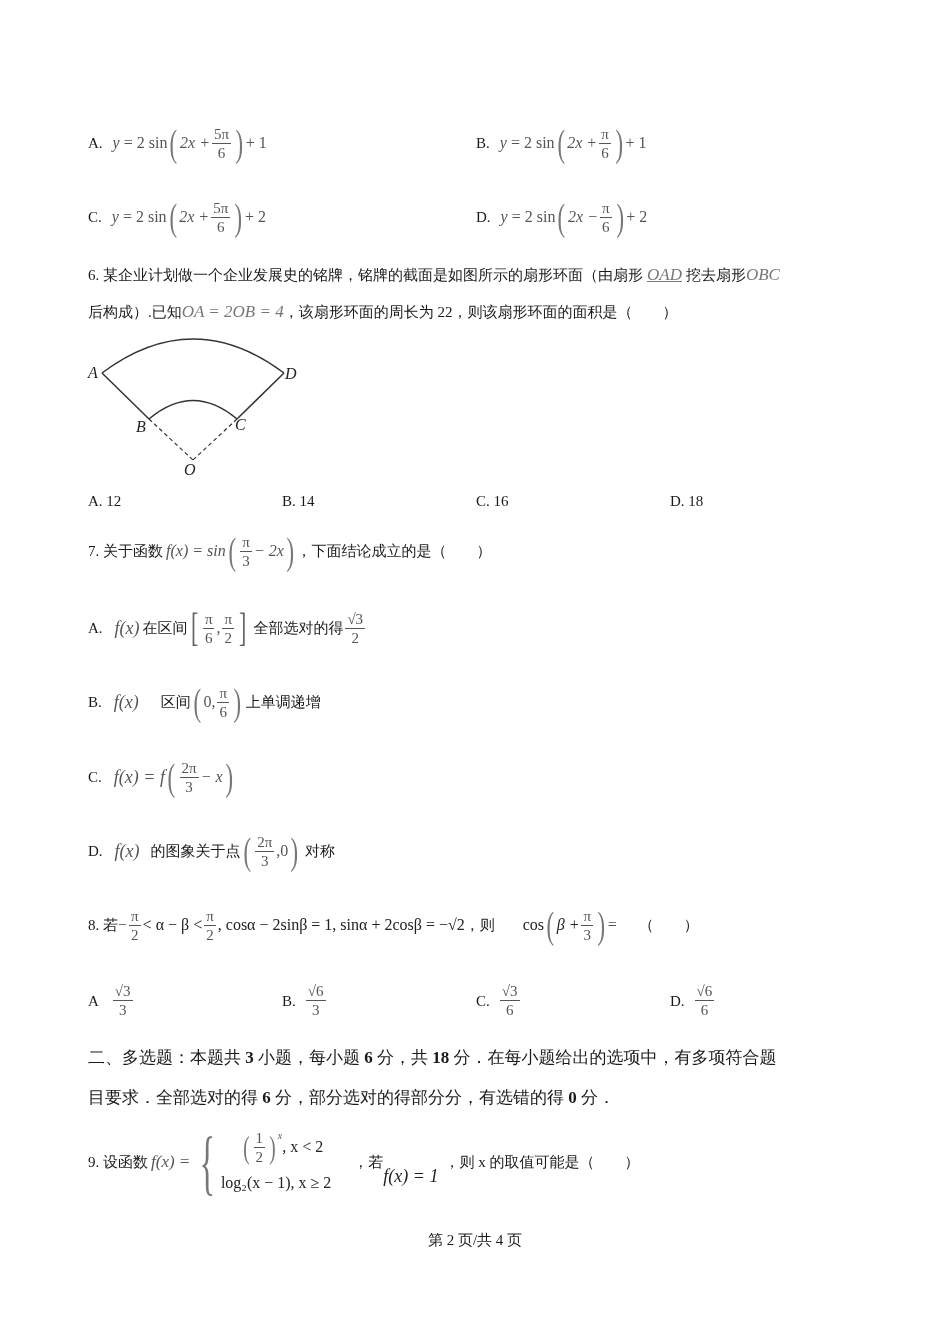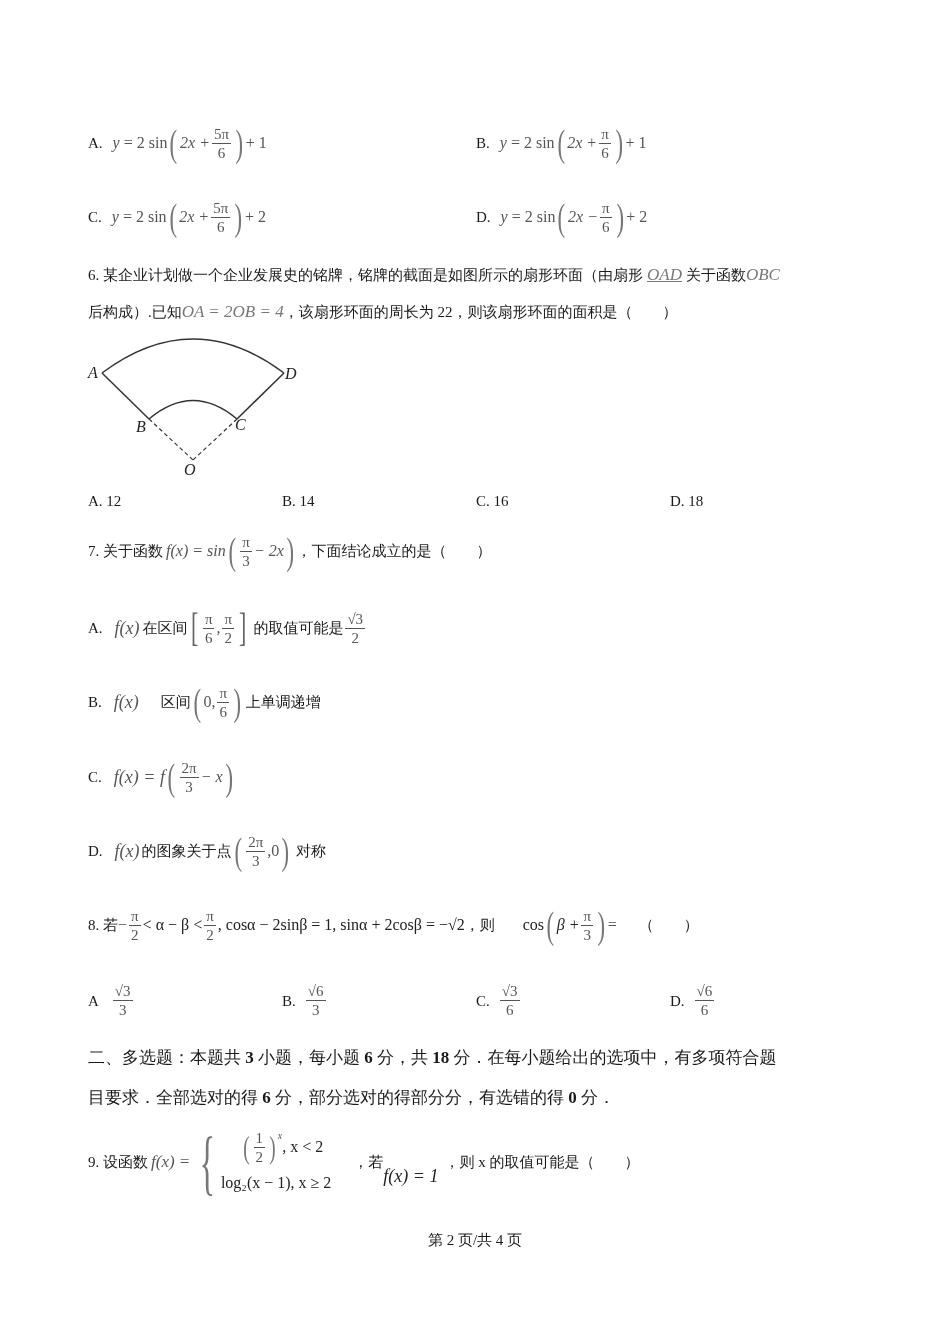--- a/index.html
+++ b/index.html
@@ -65,21 +65,21 @@
   <span class="math mi">2x −</span>
   <span class="frac math">
       <span class="num">π</span>
       <span class="den">6</span>
     </span>
   <span class="paren">)</span>
   <span class="math">+ 2</span>
 </div>
 
 <div class="abs txt" style="left:88px;top:265px;">
-  <span>6. 某企业计划做一个企业发展史的铭牌，铭牌的截面是如图所示的扇形环面（由扇形</span><span class="math mi" style="color:#777;font-size:17px;margin:0 4px;text-decoration:underline;">OAD</span><span>关于函数</span><span class="math mi" style="color:#777;font-size:17px;">OBC</span>
+  <span>6. 某企业计划做一个企业发展史的铭牌，铭牌的截面是如图所示的扇形环面（由扇形</span><span class="math mi" style="color:#777;font-size:17px;margin:0 4px;text-decoration:underline;">OAD</span><span>挖去扇形</span><span class="math mi" style="color:#777;font-size:17px;">OBC</span>
 </div>
 <div class="abs txt" style="left:88px;top:302px;">
   <span>后构成）.已知</span><span class="math mi" style="color:#777;font-size:17px;">OA = 2OB = 4</span><span>，该扇形环面的周长为 22，则该扇形环面的面积是（　　）</span>
 </div>
 
 <svg class="abs" style="left:80px;top:330px;" width="260" height="150">
   <path d="M 22 43 Q 113 -25 204 43" fill="none" stroke="#333" stroke-width="1.5"></path>
   <path d="M 69 89 Q 113 52 157 89" fill="none" stroke="#333" stroke-width="1.5"></path>
   <line x1="22" y1="43" x2="69" y2="89" stroke="#333" stroke-width="1.5"></line>
   <line x1="204" y1="43" x2="157" y2="89" stroke="#333" stroke-width="1.5"></line>
@@ -118,21 +118,21 @@
   <span class="frac math">
       <span class="num">π</span>
       <span class="den">6</span>
     </span>
     <span class="math">,</span>
   <span class="frac math">
       <span class="num">π</span>
       <span class="den">2</span>
     </span>
   <span class="brack">]</span>
-  <span style="margin-left:4px;">的取值可能是</span>
+  <span style="margin-left:4px;">全部选对的得</span>
   <span class="frac math">
       <span class="num">√3</span>
       <span class="den">2</span>
     </span>
 </div>
 
 <div class="abs row txt" style="left:88px;top:683px;">
   <span>B.</span>
   <span class="math mi" style="margin-left:12px;font-size:18px;">f(x)</span>
   <span style="margin-left:22px;">区间</span>
@@ -154,21 +154,21 @@
       <span class="num">2π</span>
       <span class="den">3</span>
     </span>
   <span class="math mi">− x</span>
   <span class="paren">)</span>
 </div>
 
 <div class="abs row txt" style="left:88px;top:832px;">
   <span>D.</span>
   <span class="math mi" style="margin-left:12px;font-size:18px;">f(x)</span>
-  <span style="margin-left:2px;">的图象关于点</span>
+  <span style="margin-left:11px;">的图象关于点</span>
   <span class="paren">(</span>
   <span class="frac math">
       <span class="num">2π</span>
       <span class="den">3</span>
     </span>
   <span class="math">,0</span>
   <span class="paren">)</span>
   <span style="margin-left:4px;">对称</span>
 </div>
 

